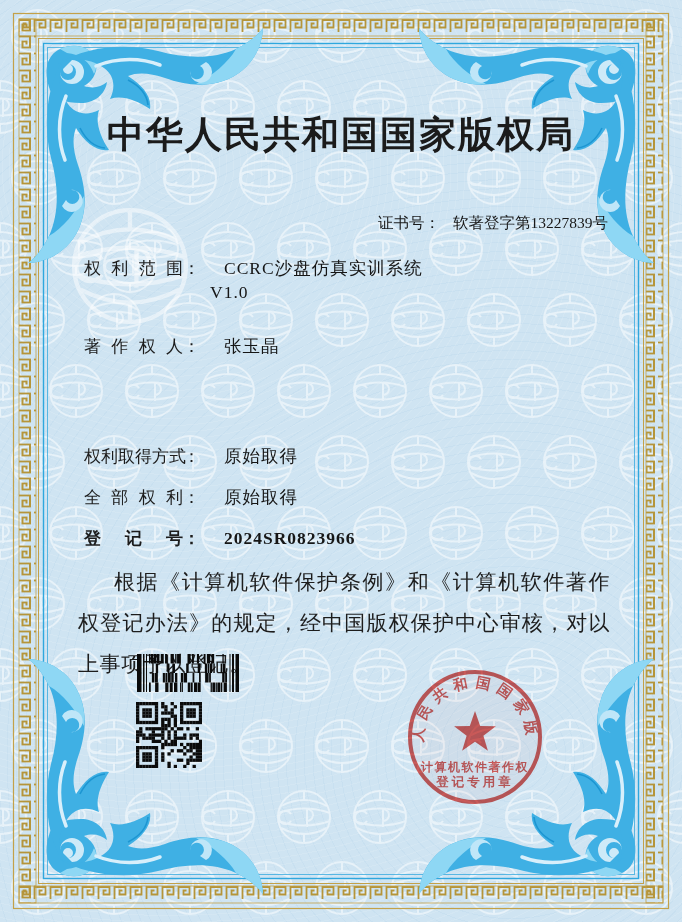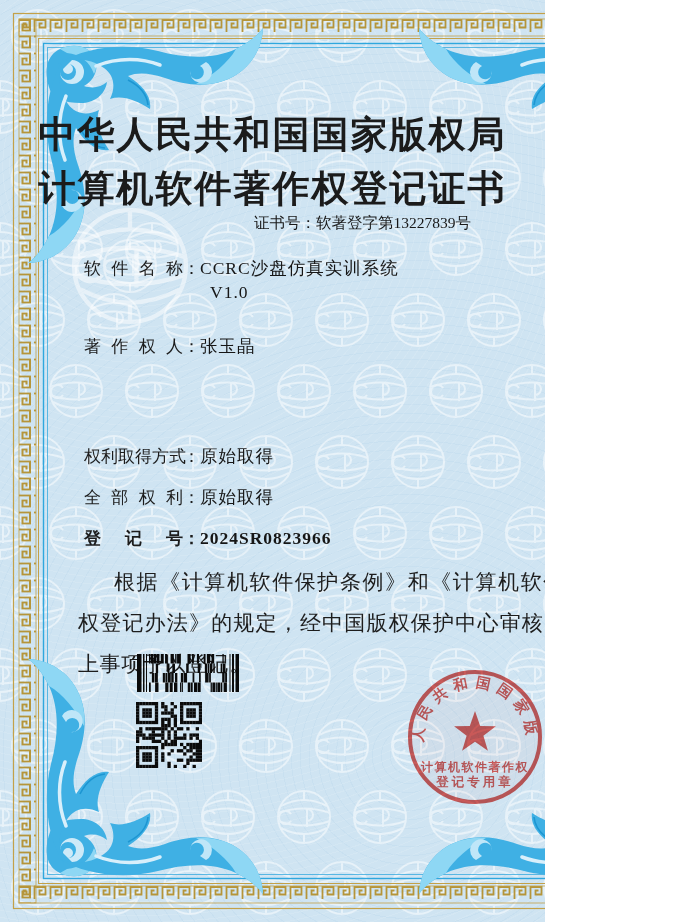--- a/index.html
+++ b/index.html
@@ -1,30 +1,30 @@
 <!DOCTYPE html>
 <html><head>
 <meta charset="utf-8">
 <style>
   html,body{margin:0;padding:0;}
   body{width:682px;height:922px;font-family:"Liberation Serif","DejaVu Serif",serif;}
-  .page{position:relative;width:545px;height:922px;overflow:hidden;
+  .page{position:relative;width:682px;height:922px;overflow:hidden;
     background-color:#cfe4f2;
     background-image:
       repeating-radial-gradient(circle at 25% 18%, rgba(255,255,255,.10) 0 1px, rgba(255,255,255,0) 1px 7px),
       repeating-radial-gradient(circle at 75% 82%, rgba(120,175,215,.08) 0 1px, rgba(255,255,255,0) 1px 9px);}
   .bg-svg{position:absolute;left:0;top:0;}
   .abs{position:absolute;}
   .title{left:0;right:0;text-align:center;font-weight:bold;color:#1b1b1b;
     font-size:37px;letter-spacing:2px;white-space:nowrap;}
   .certno{top:213px;right:74px;font-size:15.5px;color:#181818;white-space:nowrap;}
-  .certno .val{}
+  .certno .val{margin-left:13px;}
   .row{position:absolute;left:84px;font-size:17px;color:#1c1c1c;white-space:nowrap;}
   .flabel{display:inline-block;width:99px;text-align:justify;text-align-last:justify;}
-  .fvalue{margin-left:0;font-size:17.5px;letter-spacing:1px;color:#161616;}
+  .fvalue{margin-left:24px;font-size:17.5px;letter-spacing:1px;color:#161616;}
   .v2{left:210px;top:282px;font-size:17.5px;letter-spacing:1px;color:#161616;font-family:Liberation Serif, serif;}
   .statement{left:78px;top:562px;width:532px;font-size:21px;line-height:41px;
     color:#1d1d1d;text-indent:36px;letter-spacing:.6px;text-align:justify;}
   .date{left:402px;top:809px;font-size:22.5px;letter-spacing:1px;color:#121212;white-space:nowrap;}
   .seal{left:403px;top:665px;mix-blend-mode:multiply;opacity:.92;}
 </style>
 </head>
 <body>
 
 <div class="page">
@@ -88,28 +88,27 @@
       <rect x="47.5" y="47.5" width="587" height="827" fill="none" stroke="#2fa7de" stroke-width="1" opacity="0.75"></rect>
     </g>
 
     <use href="#cornerPiece"></use>
     <use href="#cornerPiece" transform="translate(682,0) scale(-1,1)"></use>
     <use href="#cornerPiece" transform="translate(0,922) scale(1,-1)"></use>
     <use href="#cornerPiece" transform="translate(682,922) scale(-1,-1)"></use>
   </svg>
 
   <div class="abs title" style="top:110px;">中华人民共和国国家版权局</div>
-  <div class="abs title" style="top:164px;">计算机软件著作权登记证书</div>
 
   <div class="abs certno">
     <span>证书号：</span><span class="val">软著登字第13227839号</span>
   </div>
 
   <div class="row" style="top:256px;">
-    <span class="flabel">软件名称</span><span>：</span><span class="fvalue">CCRC沙盘仿真实训系统</span>
+    <span class="flabel">权利范围</span><span>：</span><span class="fvalue">CCRC沙盘仿真实训系统</span>
   </div>
   <div class="abs v2">V1.0</div>
 
   <div class="row" style="top:444px;">
     <span class="flabel">权利取得方式</span><span>：</span><span class="fvalue">原始取得</span>
   </div>
 
   <div class="row" style="top:334px;">
     <span class="flabel">著作权人</span><span>：</span><span class="fvalue">张玉晶</span>
   </div>

